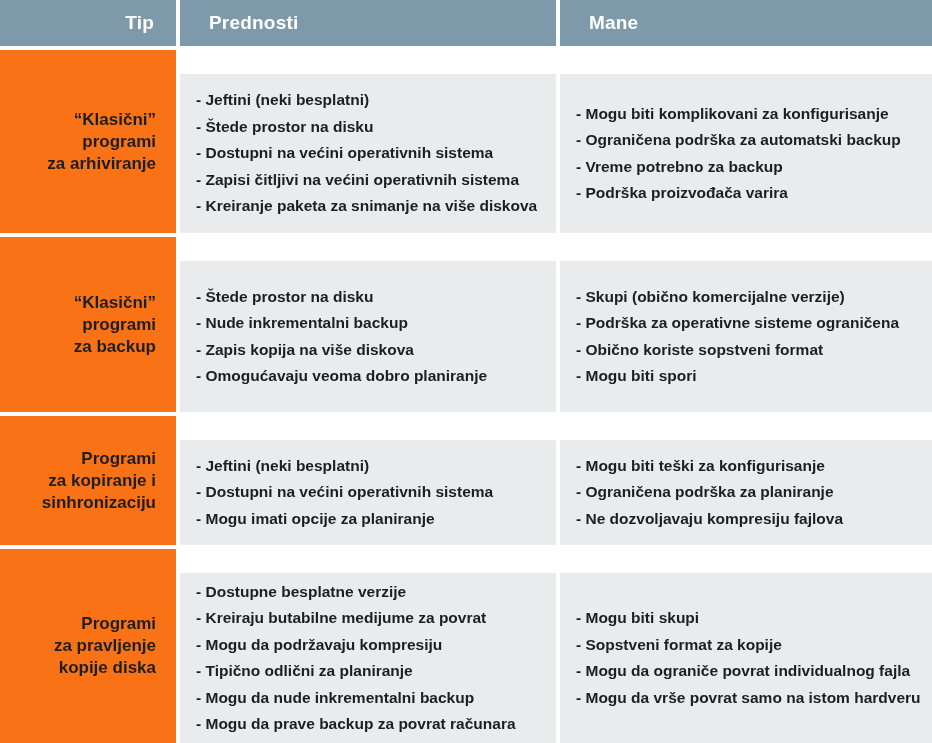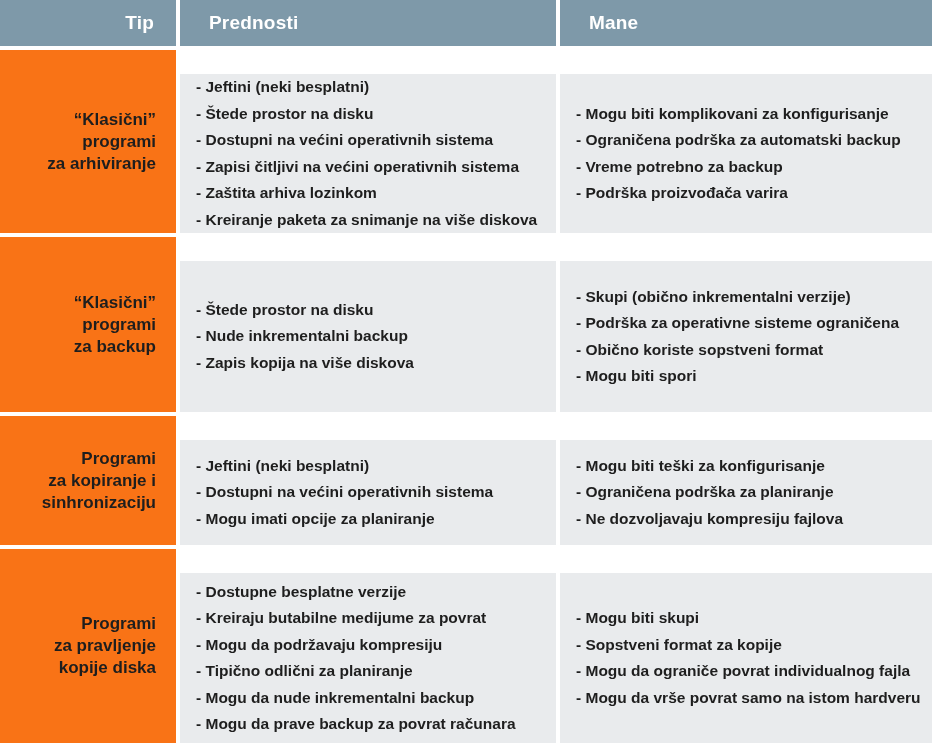--- a/index.html
+++ b/index.html
@@ -78,42 +78,42 @@
   <div class="cell tip">
       <div>“Klasični”</div>
       <div>programi</div>
       <div>za arhiviranje</div>
     </div>
   <div class="cell content">
       <div>- Jeftini (neki besplatni)</div>
       <div>- Štede prostor na disku</div>
       <div>- Dostupni na većini operativnih sistema</div>
       <div>- Zapisi čitljivi na većini operativnih sistema</div>
-      <div>- Zaštita arhiva lozinkom</div>
       <div>- Kreiranje paketa za snimanje na više diskova</div>
     </div>
   <div class="cell content">
       <div>- Mogu biti komplikovani za konfigurisanje</div>
       <div>- Ograničena podrška za automatski backup</div>
       <div>- Vreme potrebno za backup</div>
       <div>- Podrška proizvođača varira</div>
     </div>
 
   <div class="cell tip">
       <div>“Klasični”</div>
       <div>programi</div>
       <div>za backup</div>
     </div>
   <div class="cell content">
       <div>- Štede prostor na disku</div>
       <div>- Nude inkrementalni backup</div>
       <div>- Zapis kopija na više diskova</div>
+      <div>- Omogućavaju veoma dobro planiranje</div>
     </div>
   <div class="cell content">
-      <div>- Skupi (obično inkrementalni verzije)</div>
+      <div>- Skupi (obično komercijalne verzije)</div>
       <div>- Podrška za operativne sisteme ograničena</div>
       <div>- Obično koriste sopstveni format</div>
       <div>- Mogu biti spori</div>
     </div>
 
   <div class="cell tip">
       <div>Programi</div>
       <div>za kopiranje i</div>
       <div>sinhronizaciju</div>
     </div>

